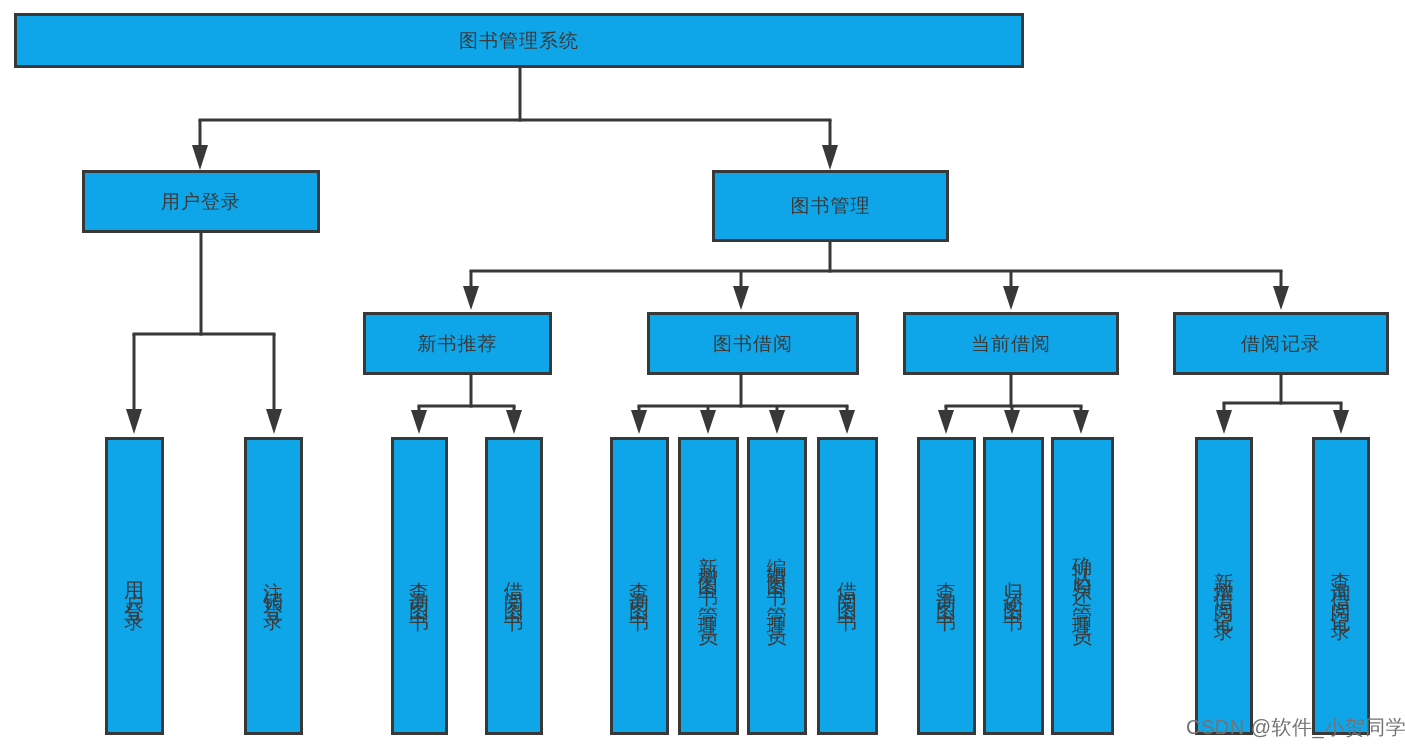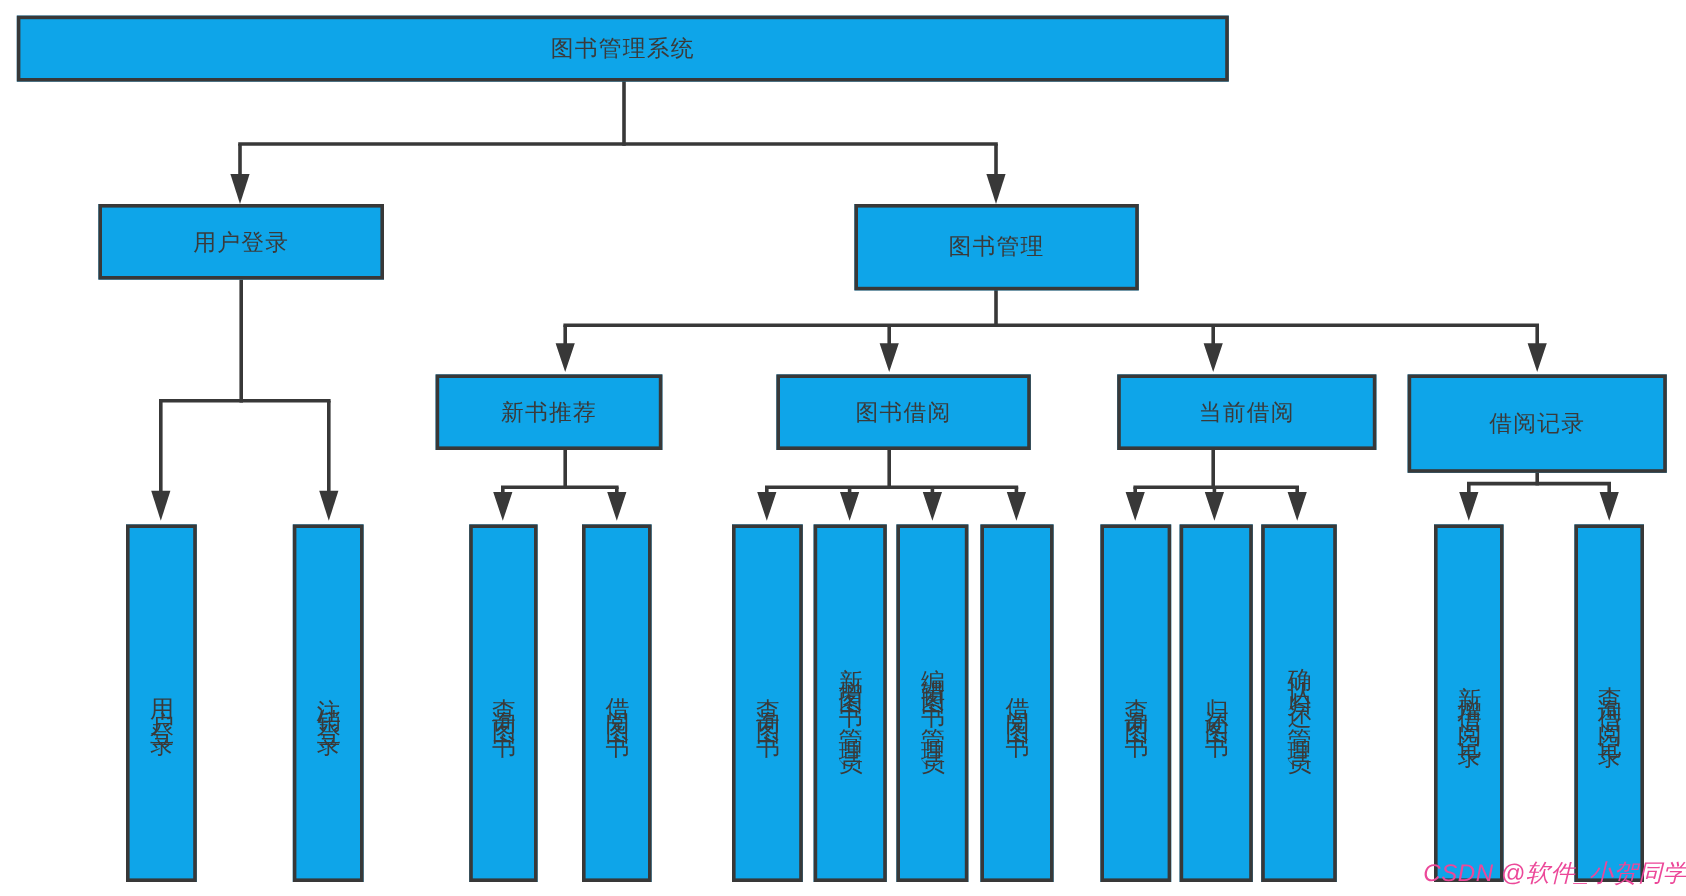--- a/index.html
+++ b/index.html
@@ -13,21 +13,21 @@
     border:3px solid #383838;display:flex;align-items:center;justify-content:center;
     z-index:2;
   }
   .node.h{font-size:19px;letter-spacing:1px;}
   .node.v{
     writing-mode:vertical-rl;text-orientation:mixed;
     font-size:20px;letter-spacing:10px;line-height:1;
   }
   .watermark{
     position:absolute;left:1186px;top:714px;z-index:6;
-    font-size:20px;color:#ec4899;white-space:nowrap;letter-spacing:0.5px;font-style:italic;
+    font-size:20px;color:#737373;white-space:nowrap;letter-spacing:0.5px;
   }
 </style>
 </head>
 <body>
 
 <div class="canvas">
 
   <svg class="wires" width="1405" height="747" viewBox="0 0 1405 747">
     <g stroke="#383838" stroke-width="3" fill="#383838">
 
@@ -116,24 +116,24 @@
   <div class="node h" style="left:712px;top:170px;width:237px;height:72px;">
     <span>图书管理</span>
   </div>
 
   <div class="node h" style="left:363px;top:312px;width:189px;height:63px;">
     <span>新书推荐</span>
   </div>
   <div class="node h" style="left:633px;top:312px;width:212px;height:63px;margin-left:14px;">
     <span>图书借阅</span>
   </div>
-  <div class="node h" style="left:903px;top:312px;width:216px;height:63px;margin-left:28px;">
+  <div class="node h" style="left:903px;top:312px;width:216px;height:63px;">
     <span>当前借阅</span>
   </div>
-  <div class="node h" style="left:1173px;top:312px;width:216px;height:82px;">
+  <div class="node h" style="left:1173px;top:312px;width:216px;height:63px;">
     <span>借阅记录</span>
   </div>
 
   <div class="node v" style="left:105px;top:437px;width:59px;height:298px;">
     <span>用户登录</span>
   </div>
   <div class="node v" style="left:244px;top:437px;width:59px;height:298px;">
     <span>注销登录</span>
   </div>
 

